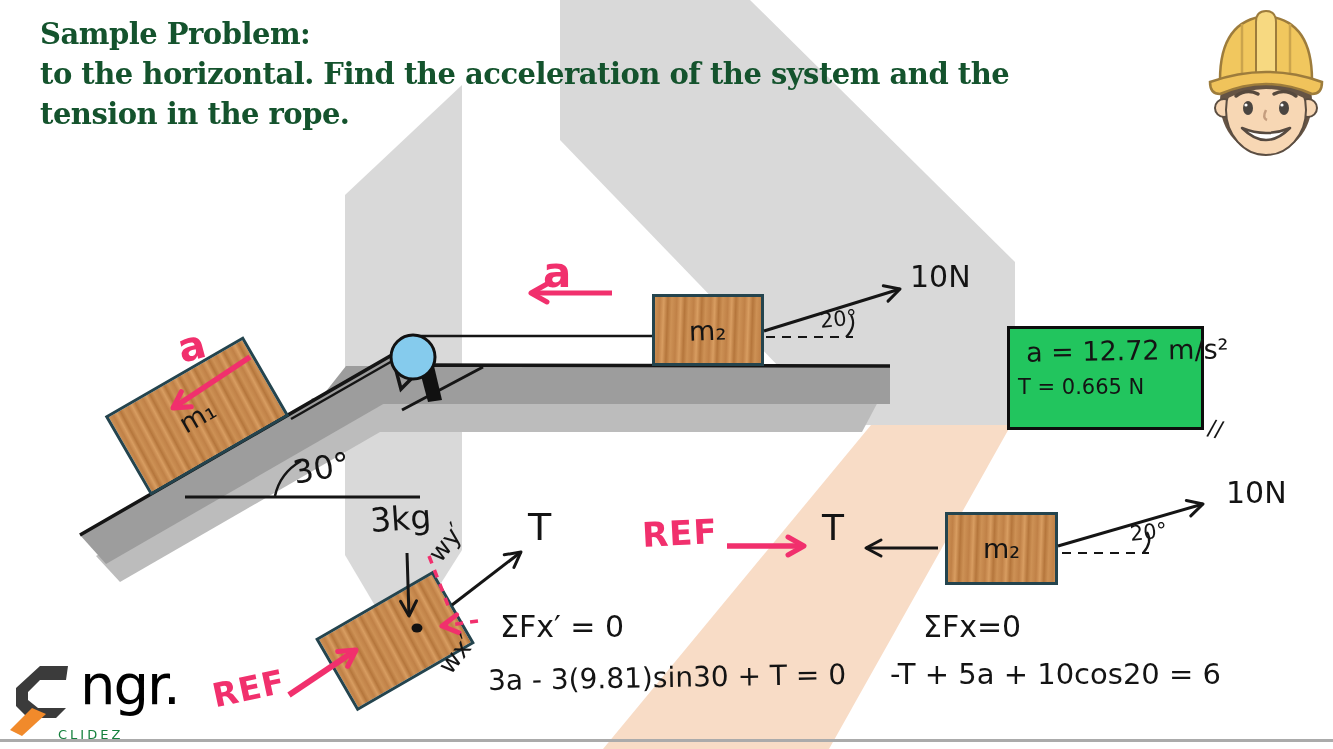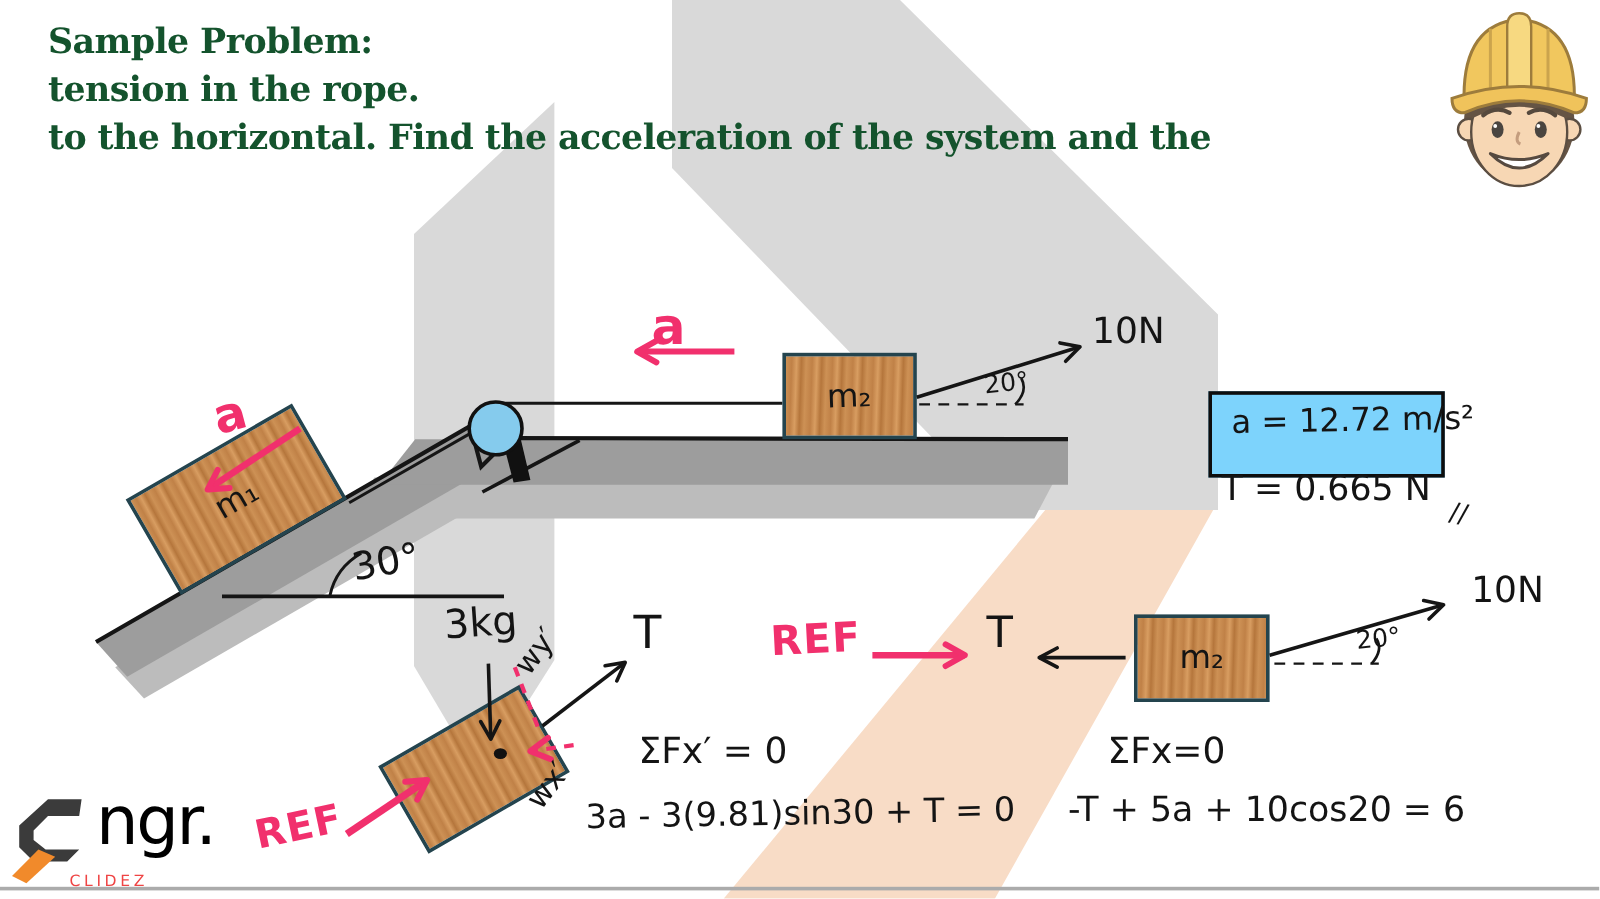--- a/index.html
+++ b/index.html
@@ -15,44 +15,44 @@
   
   .hand{position:absolute;color:#141414;font-family:"DejaVu Sans",sans-serif;
         white-space:nowrap;line-height:1;}
   .pink{color:#F1306D;font-weight:700;}
   
   .wood{position:absolute;box-sizing:border-box;border:3px solid #24444E;
         background:repeating-linear-gradient(92deg,#cd9155 0px,#c08147 5px,#d89d61 9px,#b5763c 13px,#cd9155 17px);
         display:flex;align-items:center;justify-content:center;}
   .wood .blabel{font-size:27px;color:#141414;font-family:"DejaVu Sans",sans-serif;}
   
-  .resbox{position:absolute;left:1007px;top:326px;width:197px;height:72px;background:#7dd3fc;
+  .resbox{position:absolute;left:1007px;top:326px;width:197px;height:104px;background:#22c55e;
           border:3.5px solid #0d0d0d;box-sizing:border-box;}
   
   .brand{position:absolute;left:80px;top:652px;font-size:56px;font-weight:500;color:#000000;
          letter-spacing:-2px;font-family:"DejaVu Sans",sans-serif;}
-  .brandsub{position:absolute;left:58px;top:727px;font-size:13px;letter-spacing:3px;color:#ef4444;
+  .brandsub{position:absolute;left:58px;top:727px;font-size:13px;letter-spacing:3px;color:#15803d;
             font-weight:500;font-family:"DejaVu Sans",sans-serif;}
   .bottomline{position:absolute;left:0;top:739px;width:1333px;height:3px;background:#ababab;}
 </style>
 </head>
 <body>
 
 <div id="canvas">
 
   <svg class="abs" style="left:0;top:0" width="1333" height="749" viewBox="0 0 1333 749">
     <polygon points="345,195 462,85 462,550 400,648 345,555" fill="#d9d9d9"></polygon>
     <polygon points="560,0 750,0 1015,262 1015,425 835,425 560,140" fill="#d9d9d9"></polygon>
     <polygon points="871,425 1011,425 829,749 603,749" fill="#f8dcc6"></polygon>
   </svg>
 
   <div class="prob">
     <div>Sample Problem:</div>
+    <div>to the horizontal. Find the acceleration of the system and the</div>
     <div>tension in the rope.</div>
-    <div>to the horizontal. Find the acceleration of the system and the</div>
   </div>
 
   <svg class="abs" style="left:0;top:0" width="1333" height="749" viewBox="0 0 1333 749">
     <polygon points="96,556 408,376 432,402 120,582" fill="#bcbcbc"></polygon>
     <polygon points="312,398 880,398 862,432 292,432" fill="#bcbcbc"></polygon>
     <polygon points="80,535 392,355 418,384 106,564" fill="#9d9d9d"></polygon>
     <polygon points="346,366 890,366 890,404 316,404" fill="#9d9d9d"></polygon>
     <path d="M80,535 L392,355 L401,389 L425,365 L890,366" stroke="#151515" stroke-width="3.5" fill="none"></path>
     <path d="M483,367 L402,410" stroke="#151515" stroke-width="3" fill="none"></path>
     <path d="M185,497 L420,497" stroke="#151515" stroke-width="3" fill="none"></path>
@@ -72,21 +72,21 @@
   </div>
 
   <div class="wood" style="left:327px;top:599px;width:136px;height:84px;transform:rotate(-30deg);"></div>
 
   <div class="wood" style="left:945px;top:512px;width:113px;height:73px;">
     <span class="blabel">m₂</span>
   </div>
 
   <div class="resbox">
     <div class="hand" style="left:16px;top:8px;font-size:27px;transform:rotate(-1deg);">a = 12.72 m/s²</div>
-    <div class="hand" style="left:8px;top:64px;font-size:29px;">T = 0.665 N</div>
+    <div class="hand" style="left:8px;top:48px;font-size:21px;">T = 0.665 N</div>
   </div>
   <div class="hand" style="left:1208px;top:418px;font-size:22px;transform:rotate(12deg);">//</div>
 
   <svg class="abs" style="left:0;top:0;overflow:visible" width="1333" height="749" viewBox="0 0 1333 749">
     <defs>
       <marker id="mB" markerUnits="userSpaceOnUse" markerWidth="26" markerHeight="26" viewBox="0 0 26 26" refX="20" refY="13" orient="auto-start-reverse">
         <path d="M5,5 L20,13 L5,21" fill="none" stroke="#151515" stroke-width="3" stroke-linecap="round" stroke-linejoin="round"></path>
       </marker>
       <marker id="mP" markerUnits="userSpaceOnUse" markerWidth="28" markerHeight="28" viewBox="0 0 28 28" refX="21" refY="14" orient="auto-start-reverse">
         <path d="M5,5 L21,14 L5,23" fill="none" stroke="#F1306D" stroke-width="5" stroke-linecap="round" stroke-linejoin="round"></path>
@@ -118,21 +118,21 @@
   <div class="hand pink" style="left:178px;top:326px;font-size:40px;transform:rotate(-15deg);">a</div>
   <div class="hand" style="left:910px;top:262px;font-size:30px;">10N</div>
   <div class="hand" style="left:820px;top:309px;font-size:21px;transform:rotate(-6deg);">20°</div>
   <div class="hand" style="left:293px;top:452px;font-size:32px;transform:rotate(-10deg);">30°</div>
 
   <div class="hand" style="left:370px;top:502px;font-size:33px;transform:rotate(-4deg);">3kg</div>
   <div class="hand" style="left:426px;top:530px;font-size:25px;transform:rotate(-52deg);">wy′</div>
   <div class="hand" style="left:436px;top:642px;font-size:25px;transform:rotate(-52deg);">wx′</div>
   <div class="hand" style="left:528px;top:508px;font-size:38px;">T</div>
   <div class="hand pink" style="left:212px;top:672px;font-size:33px;transform:rotate(-12deg);letter-spacing:1px;">REF</div>
-  <div class="hand" style="left:500px;top:612px;font-size:30px;margin-left:32px;">ΣFx′ = 0</div>
+  <div class="hand" style="left:500px;top:612px;font-size:30px;">ΣFx′ = 0</div>
   <div class="hand" style="left:488px;top:664px;font-size:28px;transform:rotate(-1deg);">3a - 3(9.81)sin30 + T = 0</div>
 
   <div class="hand pink" style="left:642px;top:516px;font-size:34px;transform:rotate(-3deg);letter-spacing:1px;">REF</div>
   <div class="hand" style="left:822px;top:510px;font-size:36px;">T</div>
   <div class="hand" style="left:1226px;top:478px;font-size:30px;">10N</div>
   <div class="hand" style="left:1130px;top:522px;font-size:21px;transform:rotate(-6deg);">20°</div>
   <div class="hand" style="left:923px;top:612px;font-size:30px;">ΣFx=0</div>
   <div class="hand" style="left:890px;top:660px;font-size:29px;">-T + 5a + 10cos20 = 6</div>
 
   <svg class="abs" style="left:1206px;top:2px;opacity:.83" width="120" height="168" viewBox="0 0 120 168">

